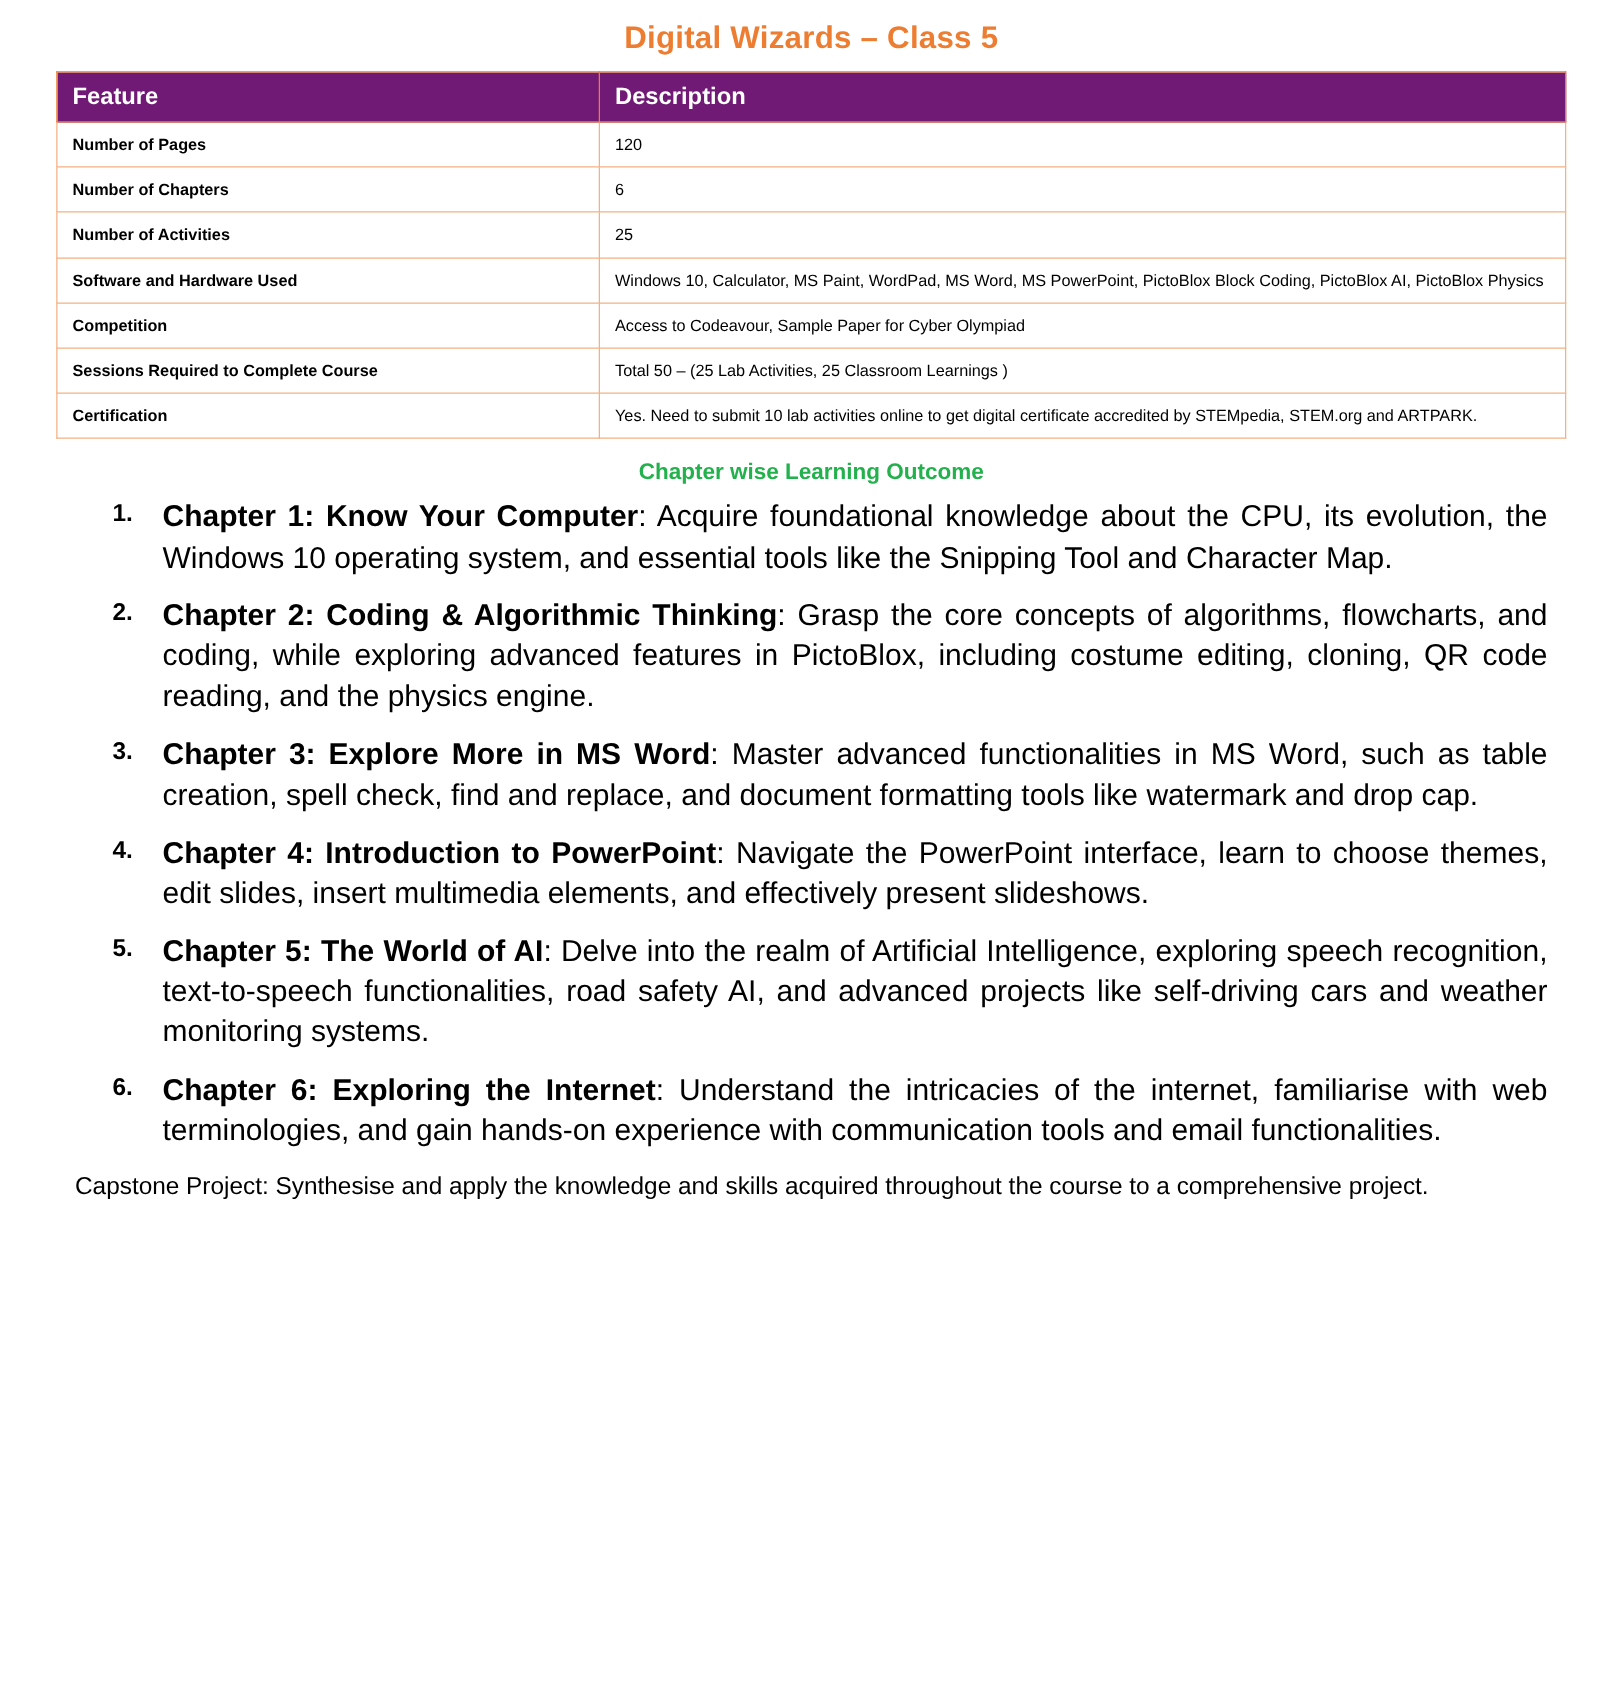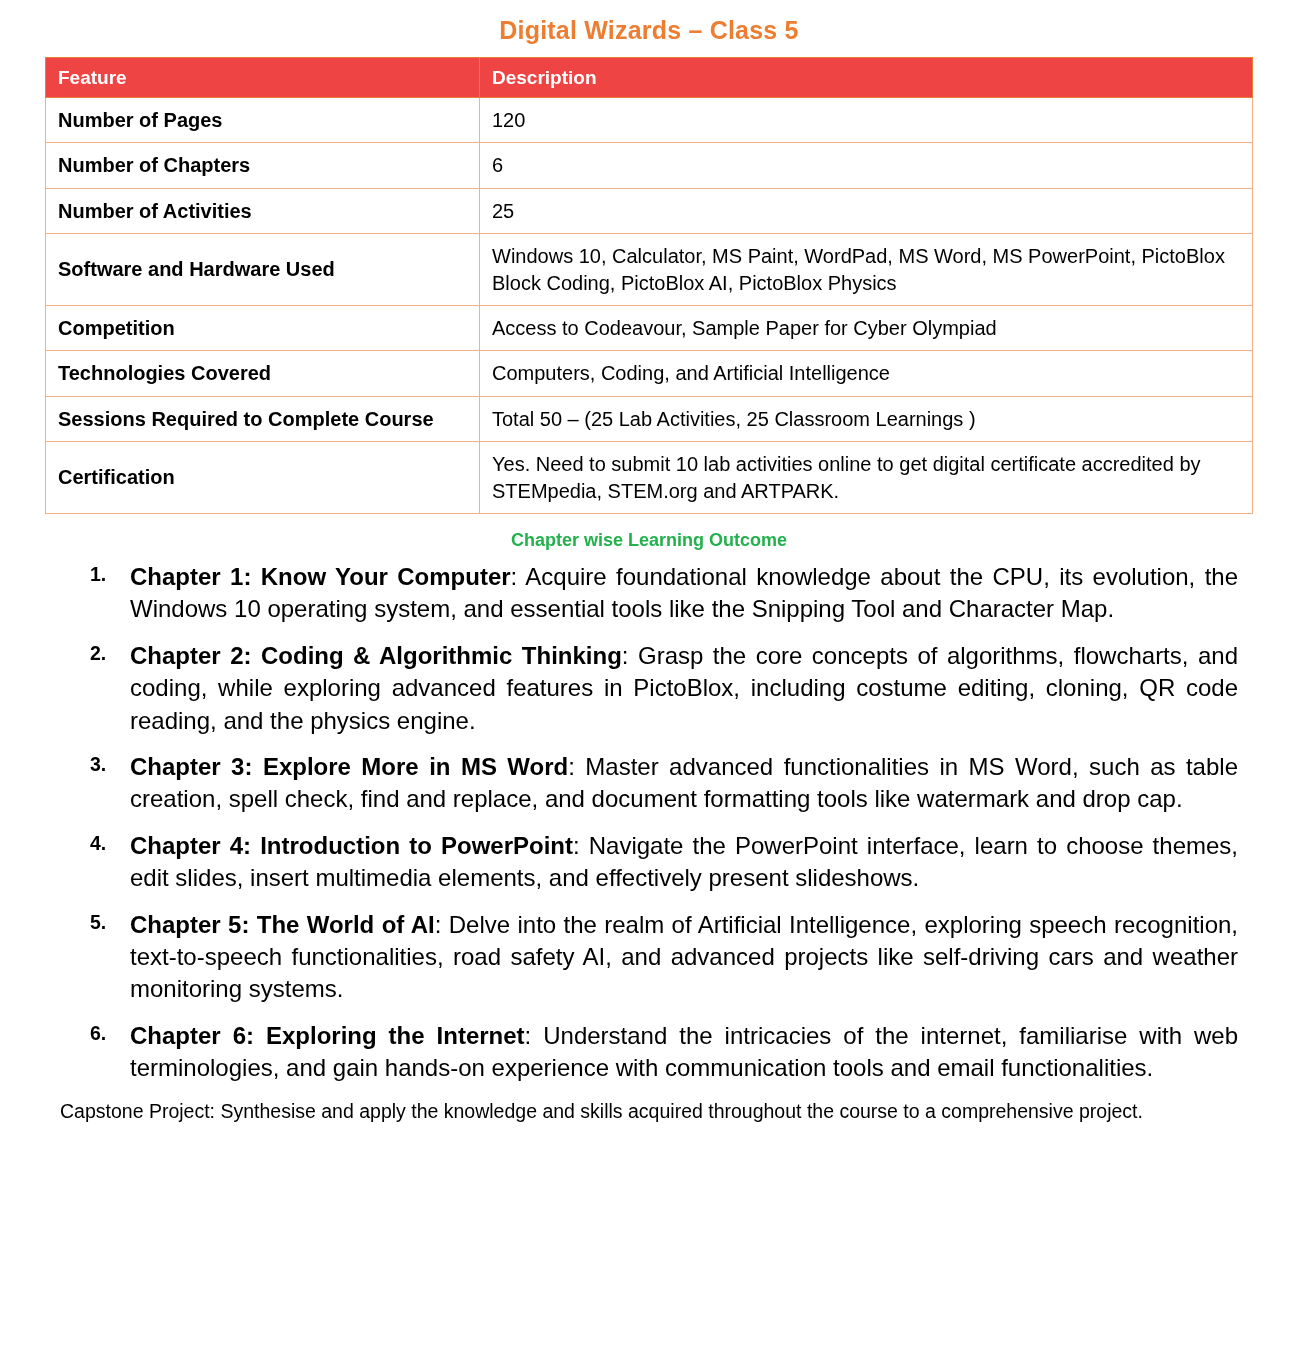--- a/index.html
+++ b/index.html
@@ -25,27 +25,27 @@
   }
   table.feature-table {
     width: 1207px;
     margin: 0 auto;
     border-collapse: collapse;
     table-layout: fixed;
   }
   table.feature-table th, table.feature-table td {
     border: 1px solid #F3B183;
     padding: 9px 10px 9px 12px;
-    font-size: 20px;
+    font-size: 13px;
     line-height: 1.32;
     vertical-align: middle;
     text-align: left;
   }
   table.feature-table thead th {
-    background: #ef4444;
+    background: #701a75;
     color: #ffffff;
     font-weight: bold;
     border: 1px solid #ED7D31;
     padding: 7px 10px 7px 12px;
     font-size: 19px;
   }
   col.c1 { width: 434px; }
   col.c2 { width: 773px; }
   td.feat {
     font-weight: bold;
@@ -128,24 +128,20 @@
       </tr>
       <tr>
         <td class="feat">Software and Hardware Used</td>
         <td class="desc">Windows 10, Calculator, MS Paint, WordPad, MS Word, MS PowerPoint, PictoBlox Block Coding, PictoBlox AI, PictoBlox Physics</td>
       </tr>
       <tr>
         <td class="feat">Competition</td>
         <td class="desc">Access to Codeavour, Sample Paper for Cyber Olympiad</td>
       </tr>
       <tr>
-        <td class="feat">Technologies Covered</td>
-        <td class="desc">Computers, Coding, and Artificial Intelligence</td>
-      </tr>
-      <tr>
         <td class="feat">Sessions Required to Complete Course</td>
         <td class="desc">Total 50 – (25 Lab Activities, 25 Classroom Learnings )</td>
       </tr>
       <tr>
         <td class="feat">Certification</td>
         <td class="desc">Yes. Need to submit 10 lab activities online to get digital certificate accredited by  STEMpedia, STEM.org and ARTPARK.</td>
       </tr>
     </tbody>
   </table>
 

